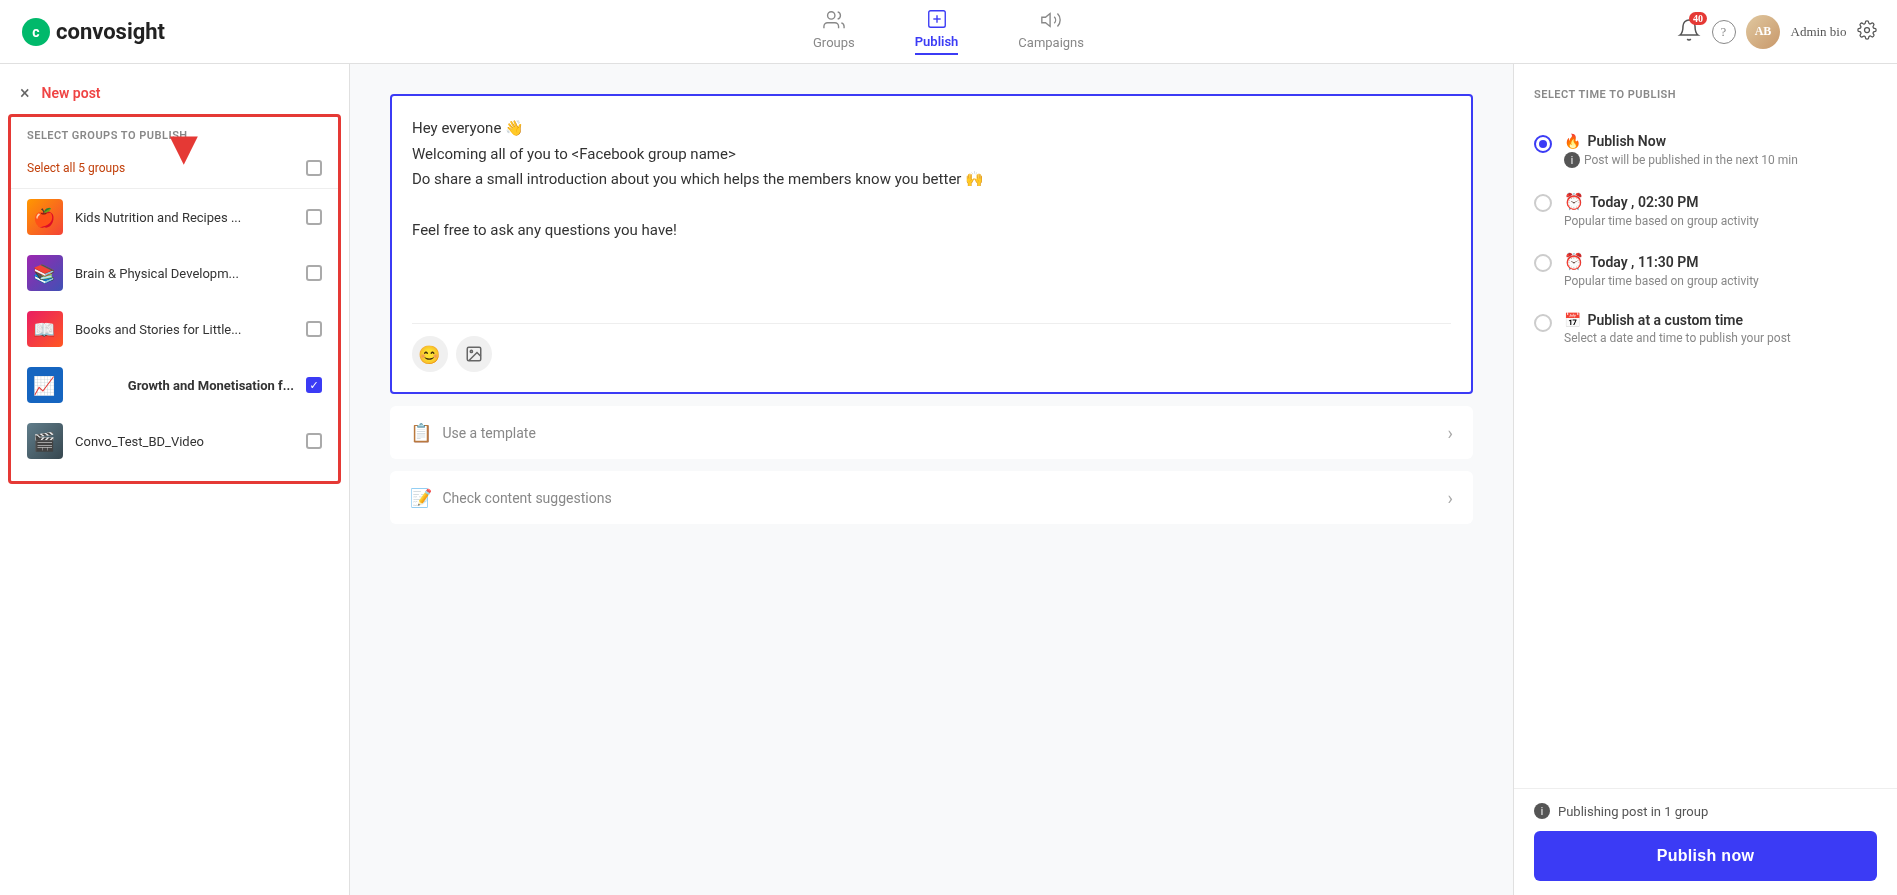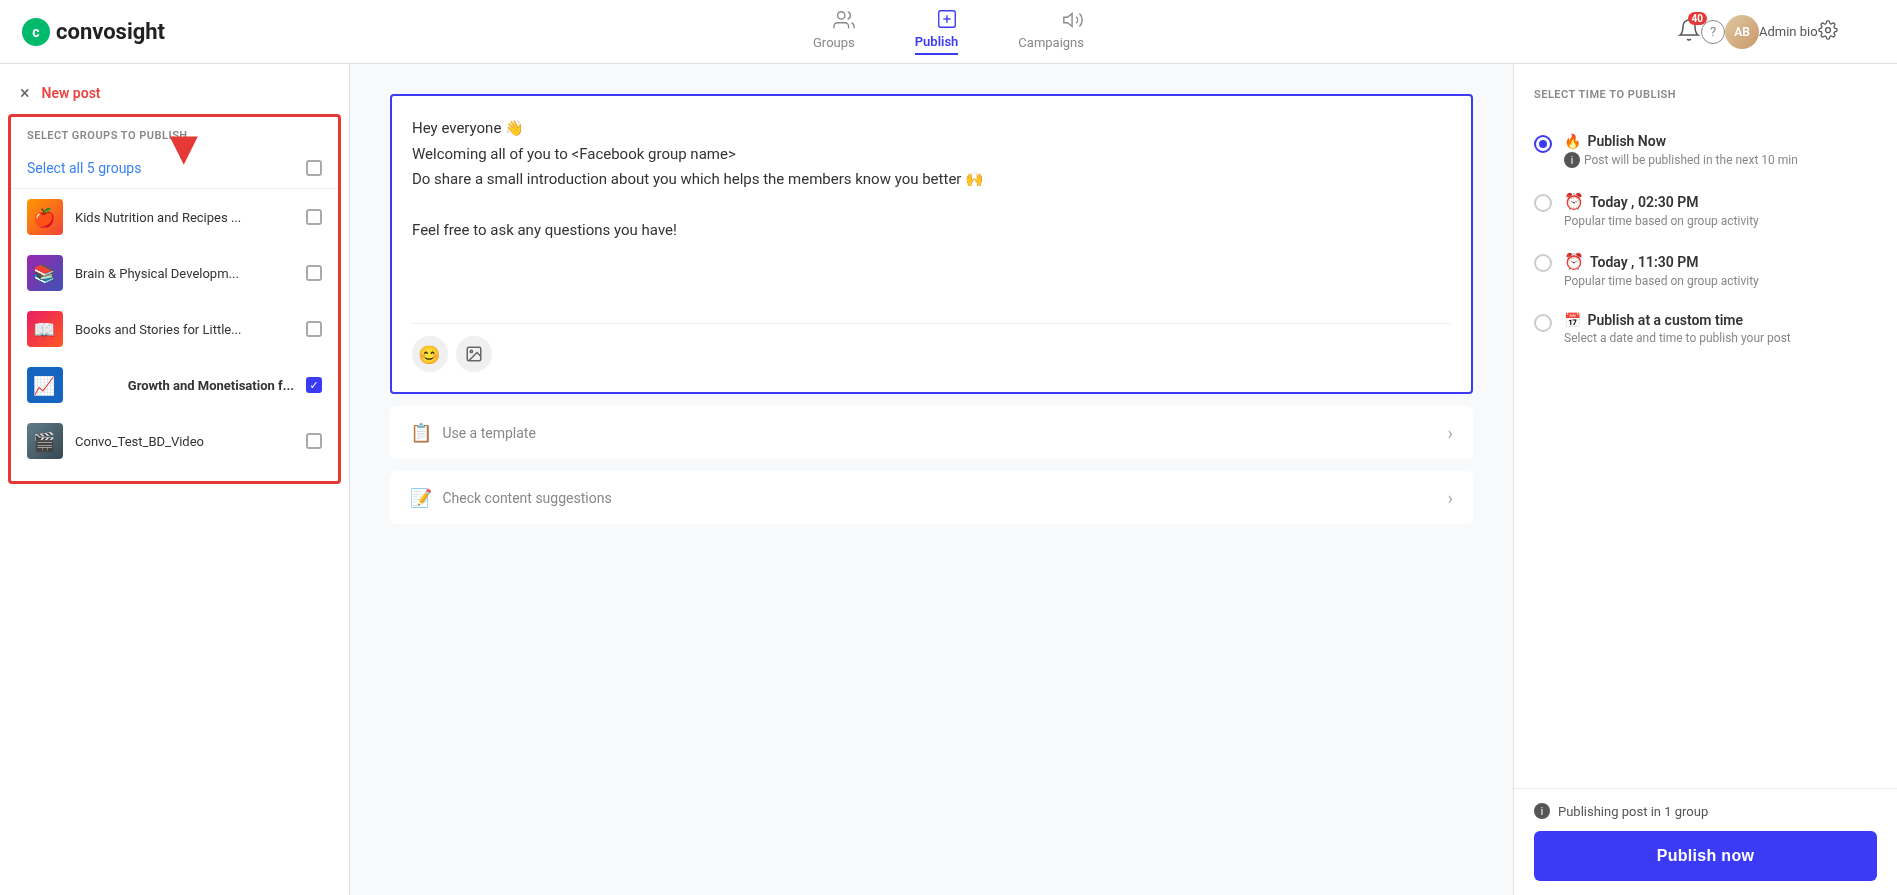--- a/index.html
+++ b/index.html
@@ -32,38 +32,39 @@
     .nav-center {
       flex: 1;
       display: flex;
       align-items: center;
       justify-content: center;
       gap: 60px;
     }
     .nav-item {
       display: flex;
       flex-direction: column;
-      align-items: flex-end;
+      align-items: center;
       gap: 4px;
       color: #888;
       font-size: 13px;
       cursor: pointer;
       padding-bottom: 4px;
       text-decoration: none;
     }
     .nav-item.active {
       color: #3b3bf5;
       border-bottom: 2px solid #3b3bf5;
     }
     .nav-item svg { width: 22px; height: 22px; }
     .nav-right {
       flex: 0 0 200px;
       display: flex;
       align-items: center;
-      justify-content: flex-start;
+      justify-content: space-between;
+      font-family: Liberation Serif, serif;
     }
     .notif-badge {
       position: relative;
       cursor: pointer;
     }
     .badge-count {
       position: absolute;
       top: -6px;
       right: -6px;
       background: #e53935;
@@ -150,22 +151,22 @@
       text-transform: uppercase;
     }
     .select-all-row {
       display: flex;
       align-items: center;
       justify-content: space-between;
       padding: 8px 16px 12px;
       border-bottom: 1px solid #eee;
     }
     .select-all-label {
-      font-size: 14px;
-      color: #3b82f6;
+      font-size: 12px;
+      color: #c2410c;
     }
     .group-item {
       display: flex;
       align-items: center;
       padding: 10px 16px;
       gap: 12px;
       cursor: pointer;
     }
     .group-thumb {
       width: 36px;

